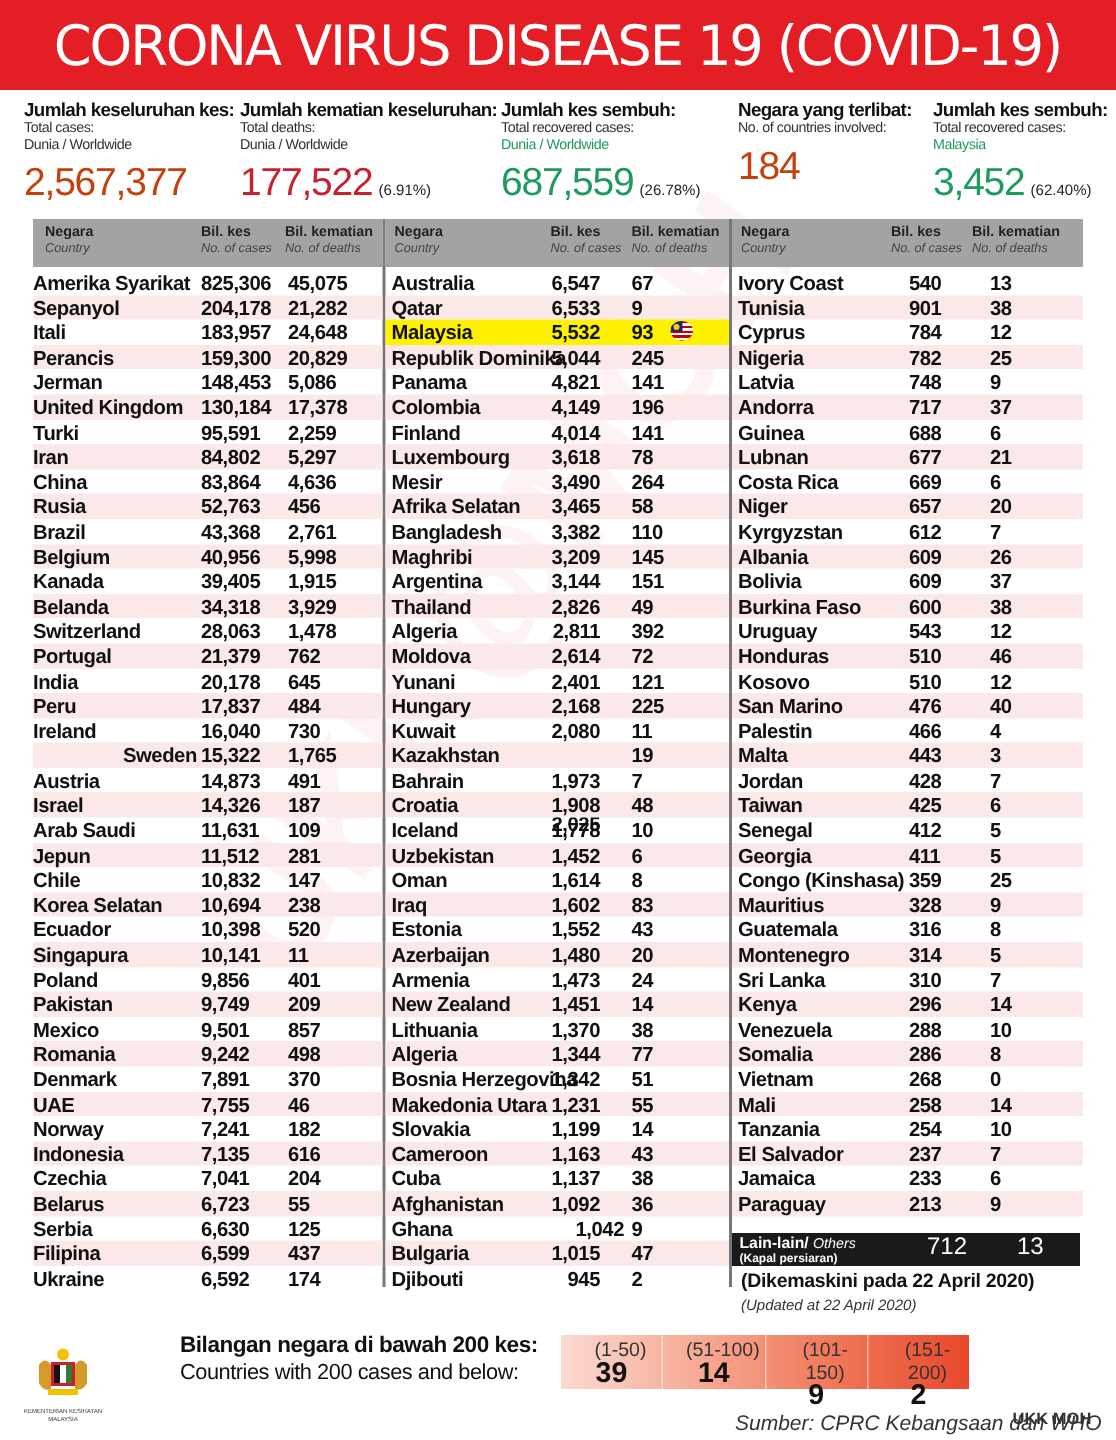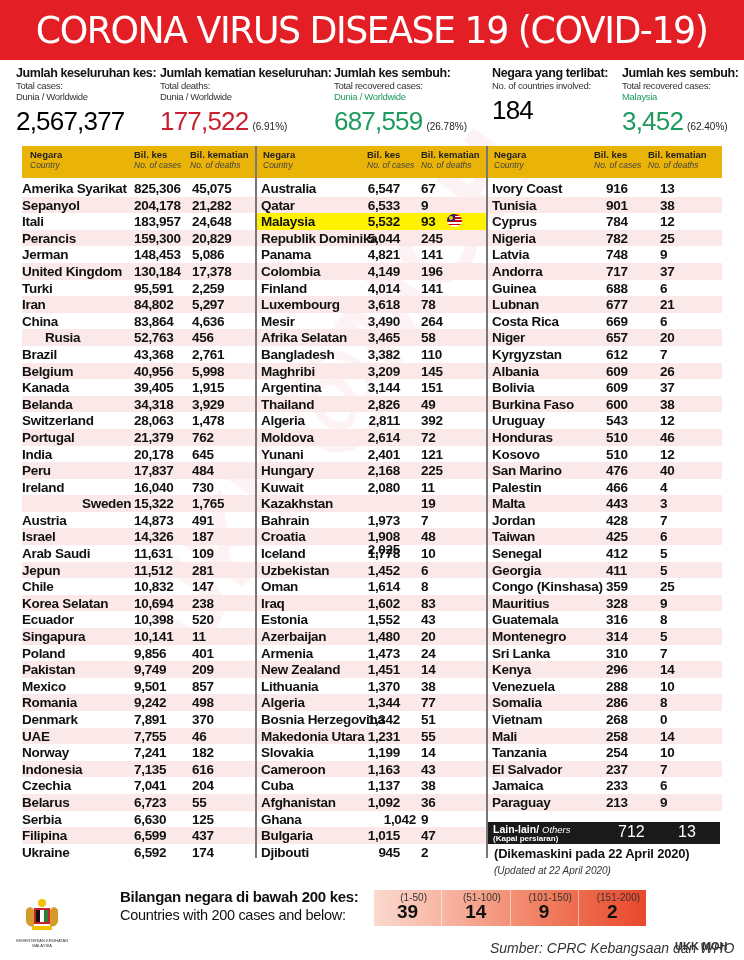--- a/index.html
+++ b/index.html
@@ -19,32 +19,32 @@
 
   .stats { position: absolute; top: 66px; left: 16px; width: 720px; height: 70px; }
   .stat { position: absolute; top: 0; }
   .stat .h { font-size: 12.5px; font-weight: bold; letter-spacing: -0.4px; white-space: nowrap; }
   .stat .s { font-size: 9.5px; color: #333; line-height: 11px; letter-spacing: -0.3px; white-space: nowrap; }
   .stat .s.green { color: #1f9a5e; }
   .stat .num { font-size: 26px; line-height: 30px; letter-spacing: -0.8px; margin-top: 4px; white-space: nowrap; }
   .stat .num .pct { font-size: 10px; letter-spacing: 0; margin-left: 4px; color: #222; }
   .stat .num.red { color: #c8202f; }
   .stat .num.green { color: #1f9a5e; }
-  .stat .num.black { color: #000000; }
+  .stat .num.black { color: #c2410c; }
 
   .tables { position: absolute; top: 146px; left: 22px; width: 700px; height: 712px; }
   .tcol {
     position: absolute; top: 0; height: 712px;
     border-right: 2px solid #777;
   }
   .tcol.c1 { left: 0; width: 235px; border-left: none; }
   .tcol.c2 { left: 235px; width: 231px; }
   .tcol.c3 { left: 466px; width: 234px; border-right: none; height: 676px; }
   .thead {
-    height: 32px; background: #eab308; position: relative;
+    height: 32px; background: #a3a3a3; position: relative;
     font-size: 9.5px;
   }
   .thead div { position: absolute; top: 4px; line-height: 10px; }
   .thead b { font-weight: bold; font-size: 9.5px; display: block; color: #222; }
   .thead i { font-size: 8.5px; display: block; color: #444; }
 
   .rows { position: relative; }
   .row {
     height: 16.6px; position: relative; font-weight: bold; font-size: 13.5px;
     letter-spacing: -0.3px; white-space: nowrap;
@@ -88,21 +88,21 @@
   .under200 .ms { font-size: 15px; font-weight: bold; letter-spacing: -0.3px; white-space: nowrap; }
   .under200 .en { font-size: 14.5px; letter-spacing: -0.3px; margin-top: 2px; white-space: nowrap; }
 
   .bins {
     position: absolute; left: 374px; top: 890px; width: 272px; height: 36px;
     background: linear-gradient(90deg, #fbd9cf 0%, #f6a892 35%, #f07a5c 65%, #e9482b 100%);
     display: flex;
   }
   .bin { flex: 1; text-align: center; border-right: 1px solid rgba(255,255,255,0.5); }
   .bin:last-child { border-right: none; }
-  .bin .r { font-size: 10px; color: #333; margin-top: 2px; padding-left: 12px; }
+  .bin .r { font-size: 13px; color: #333; margin-top: 2px; padding-left: 12px; }
   .bin .v { font-size: 19px; font-weight: bold; line-height: 18px; }
 
   .source { position: absolute; left: 490px; top: 940px; font-size: 14px; font-style: italic; color: #333; white-space: nowrap; }
   .ukk { position: absolute; left: 675px; top: 940px; font-size: 11px; font-weight: bold; white-space: nowrap; color: #333; }
 
   .watermark {
     position: absolute; left: 60px; top: 400px; font-size: 110px; font-weight: bold;
     color: rgba(230, 90, 100, 0.07); transform: rotate(-55deg); transform-origin: left top;
     pointer-events: none; white-space: nowrap; top: 600px; left: 110px;
   }
@@ -205,21 +205,21 @@
           <span style="left: 0px;">Iran</span>
           <span style="left: 112px;">84,802</span>
           <span style="left: 170px;">5,297</span>
         </div>
         <div class="row">
           <span style="left: 0px;">China</span>
           <span style="left: 112px;">83,864</span>
           <span style="left: 170px;">4,636</span>
         </div>
         <div class="row">
-          <span style="left: 0px; padding-left: 23px;">Rusia</span>
+          <span style="left: 0px;">Rusia</span>
           <span style="left: 112px;">52,763</span>
           <span style="left: 170px;">456</span>
         </div>
         <div class="row">
           <span style="left: 0px;">Brazil</span>
           <span style="left: 112px;">43,368</span>
           <span style="left: 170px;">2,761</span>
         </div>
         <div class="row">
           <span style="left: 0px;">Belgium</span>
@@ -608,21 +608,21 @@
           <i>No. of cases</i>
         </div>
       <div style="left:160px">
           <b>Bil. kematian</b>
           <i>No. of deaths</i>
         </div>
     </div>
     <div class="rows" id="rows-2" style="margin-top:2px">
         <div class="row">
           <span style="left: 4px;">Ivory Coast</span>
-          <span style="left: 118px;">916</span>
+          <span style="left: 118px;">540</span>
           <span style="left: 172px;">13</span>
         </div>
         <div class="row">
           <span style="left: 4px;">Tunisia</span>
           <span style="left: 118px;">901</span>
           <span style="left: 172px;">38</span>
         </div>
         <div class="row">
           <span style="left: 4px;">Cyprus</span>
           <span style="left: 118px;">784</span>

